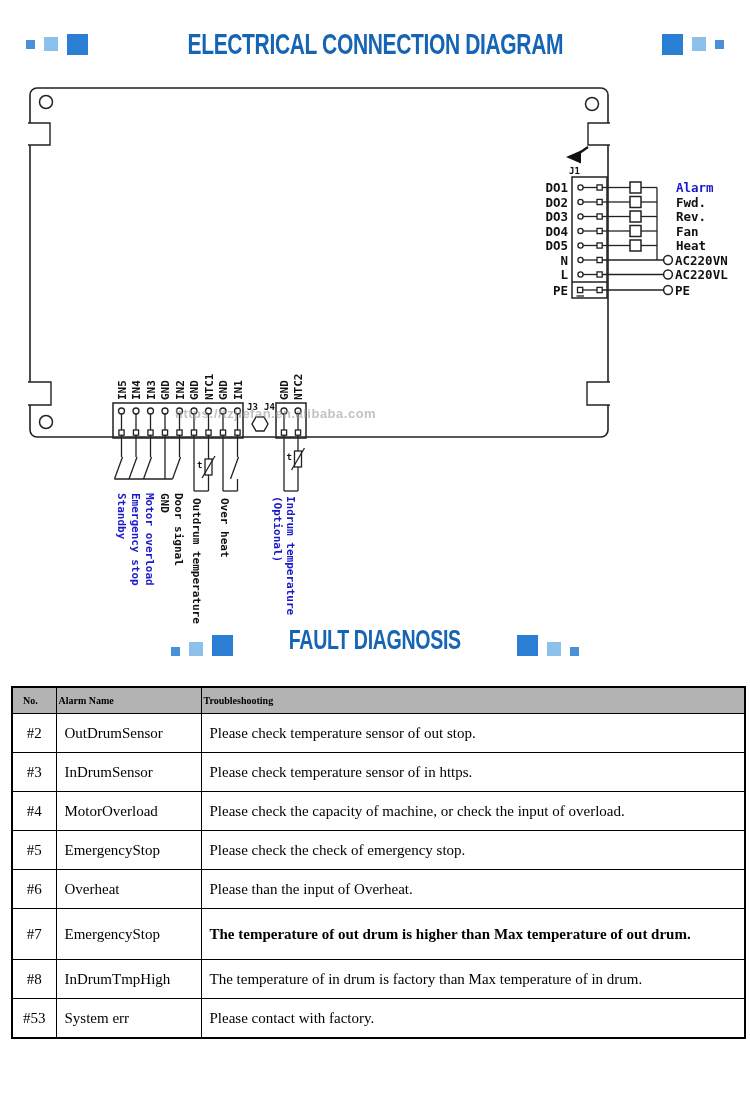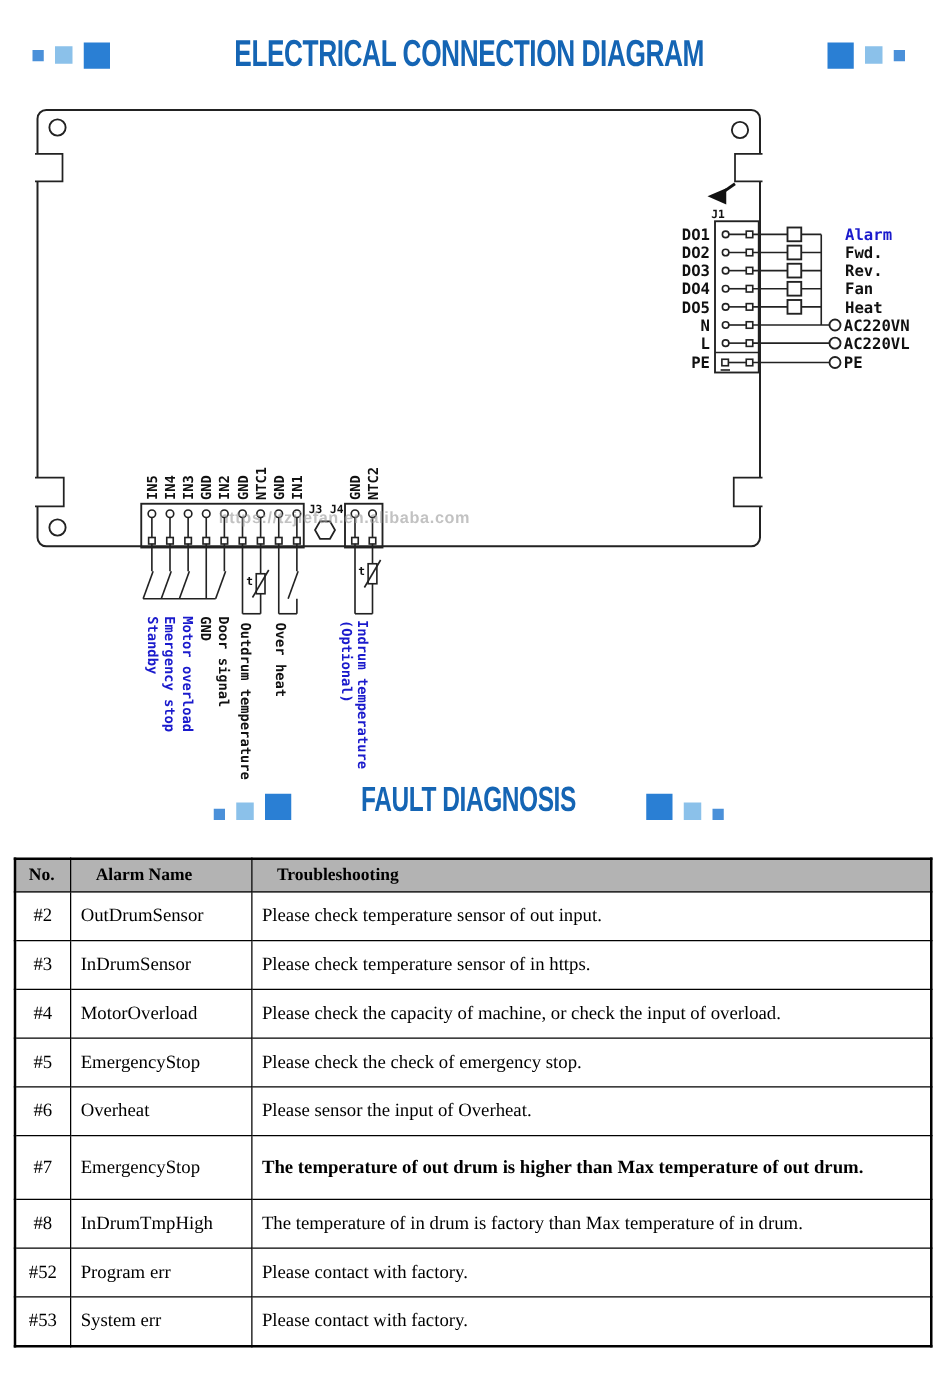--- a/index.html
+++ b/index.html
@@ -27,22 +27,22 @@
   .conn{font-size:9px;}
   .tlbl{font-size:9px;}
   .wm{font-family:"Liberation Sans",sans-serif;font-weight:bold;font-size:13px;
       fill:#9a9a9a;opacity:.6;letter-spacing:.5px;}
   
   .fault-table{position:absolute;left:11px;top:686px;border-collapse:collapse;
                width:735px;table-layout:fixed;font-family:"Liberation Serif",serif;
                font-size:15px;color:#000;}
   .fault-table th,.fault-table td{border:1.5px solid #000;}
   .fault-table{border:2px solid #000;}
-  .fault-table thead th{background:#b3b3b3;font-weight:bold;font-size:14px;
-                        text-align:left;padding:3px 20px;height:19px;}
+  .fault-table thead th{background:#b3b3b3;font-weight:bold;font-size:10px;
+                        text-align:left;padding:3px 2px;height:19px;}
   .fault-table thead th.c-no{text-align:left;padding-left:10px;}
   .fault-table td{height:34px;padding:2px 8px;}
   .fault-table td.c-no{text-align:center;padding:2px 2px;}
   .fault-table tr.tall td{height:46px;}
   .fault-table td.justify{text-align:justify;line-height:21px;font-weight:bold;}
   col.c1{width:44px;} col.c2{width:145px;} col.c3{width:auto;}
 </style>
 </head>
 <body>
 
@@ -316,58 +316,53 @@
       <tr>
         <th class="c-no">No.</th>
         <th>Alarm Name</th>
         <th>Troubleshooting</th>
       </tr>
     </thead>
     <tbody>
       <tr>
         <td class="c-no">#2</td>
         <td>OutDrumSensor</td>
-        <td>Please check temperature sensor of out input.</td>
+        <td>Please check temperature sensor of out stop.</td>
       </tr>
       <tr>
         <td class="c-no">#3</td>
         <td>InDrumSensor</td>
         <td>Please check temperature sensor of in https.</td>
       </tr>
       <tr>
         <td class="c-no">#4</td>
         <td>MotorOverload</td>
         <td>Please check the capacity of machine, or check the input of overload.</td>
       </tr>
       <tr>
         <td class="c-no">#5</td>
         <td>EmergencyStop</td>
         <td>Please check the check of emergency stop.</td>
       </tr>
       <tr>
         <td class="c-no">#6</td>
         <td>Overheat</td>
-        <td>Please sensor the input of Overheat.</td>
+        <td>Please than the input of Overheat.</td>
       </tr>
       <tr class="tall">
         <td class="c-no">#7</td>
         <td>EmergencyStop</td>
         <td class="justify">The temperature of out drum is higher than Max temperature of out drum.</td>
       </tr>
       <tr>
         <td class="c-no">#8</td>
         <td>InDrumTmpHigh</td>
         <td>The temperature of in drum is factory than Max temperature of in drum.</td>
       </tr>
       <tr>
-        <td class="c-no">#52</td>
-        <td>Program err</td>
-        <td>Please contact with factory.</td>
-      </tr>
-      <tr>
         <td class="c-no">#53</td>
         <td>System err</td>
         <td>Please contact with factory.</td>
       </tr>
     </tbody>
   </table>
 
 </div>
 
 </body></html>

